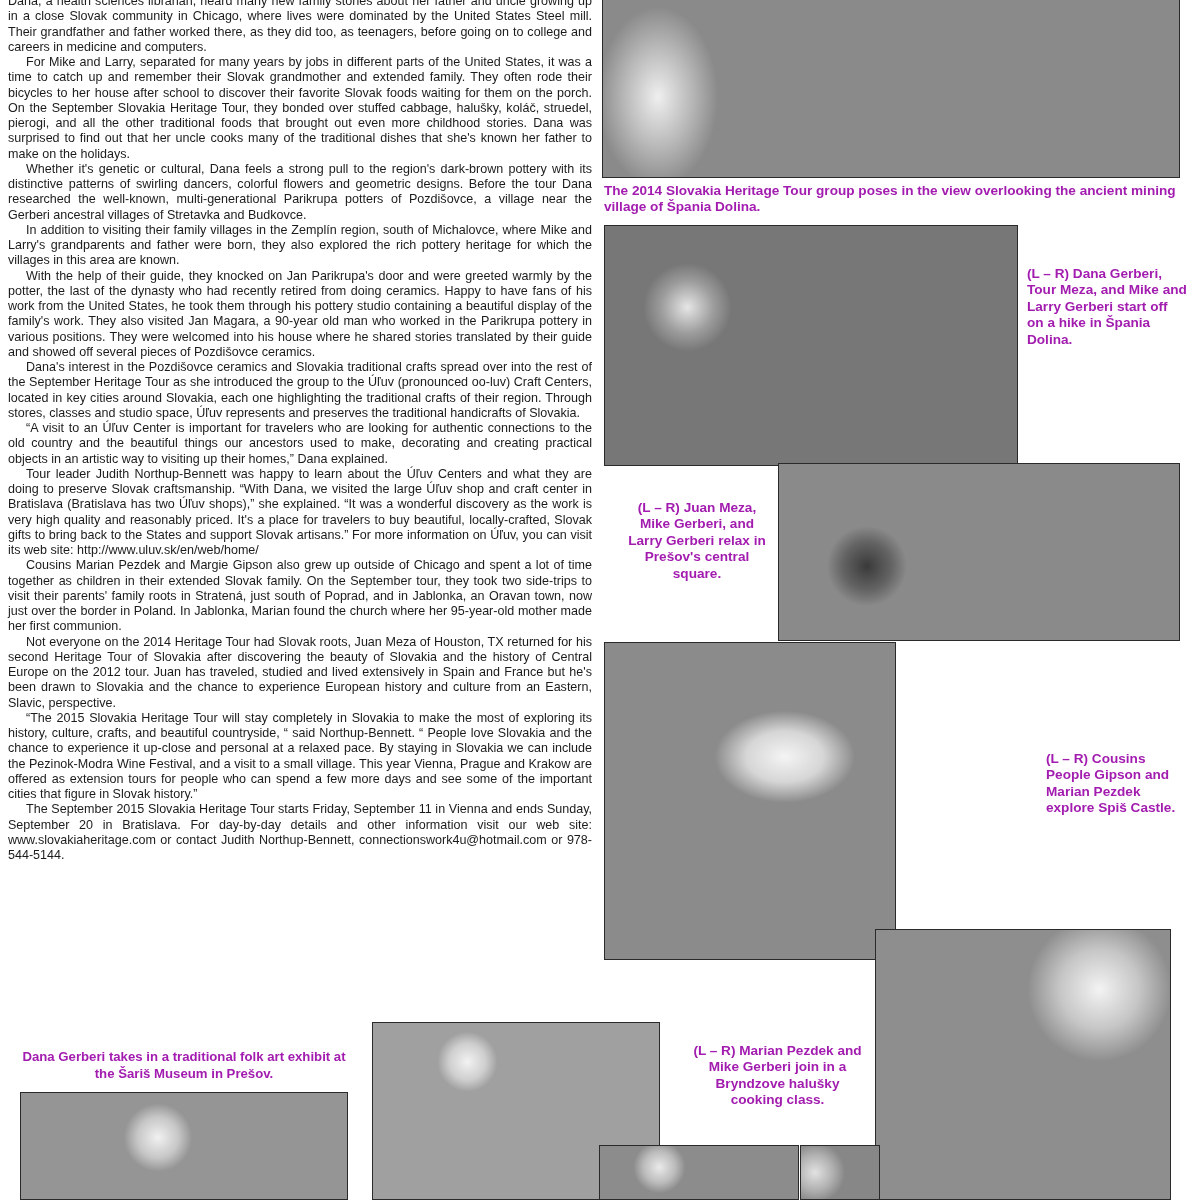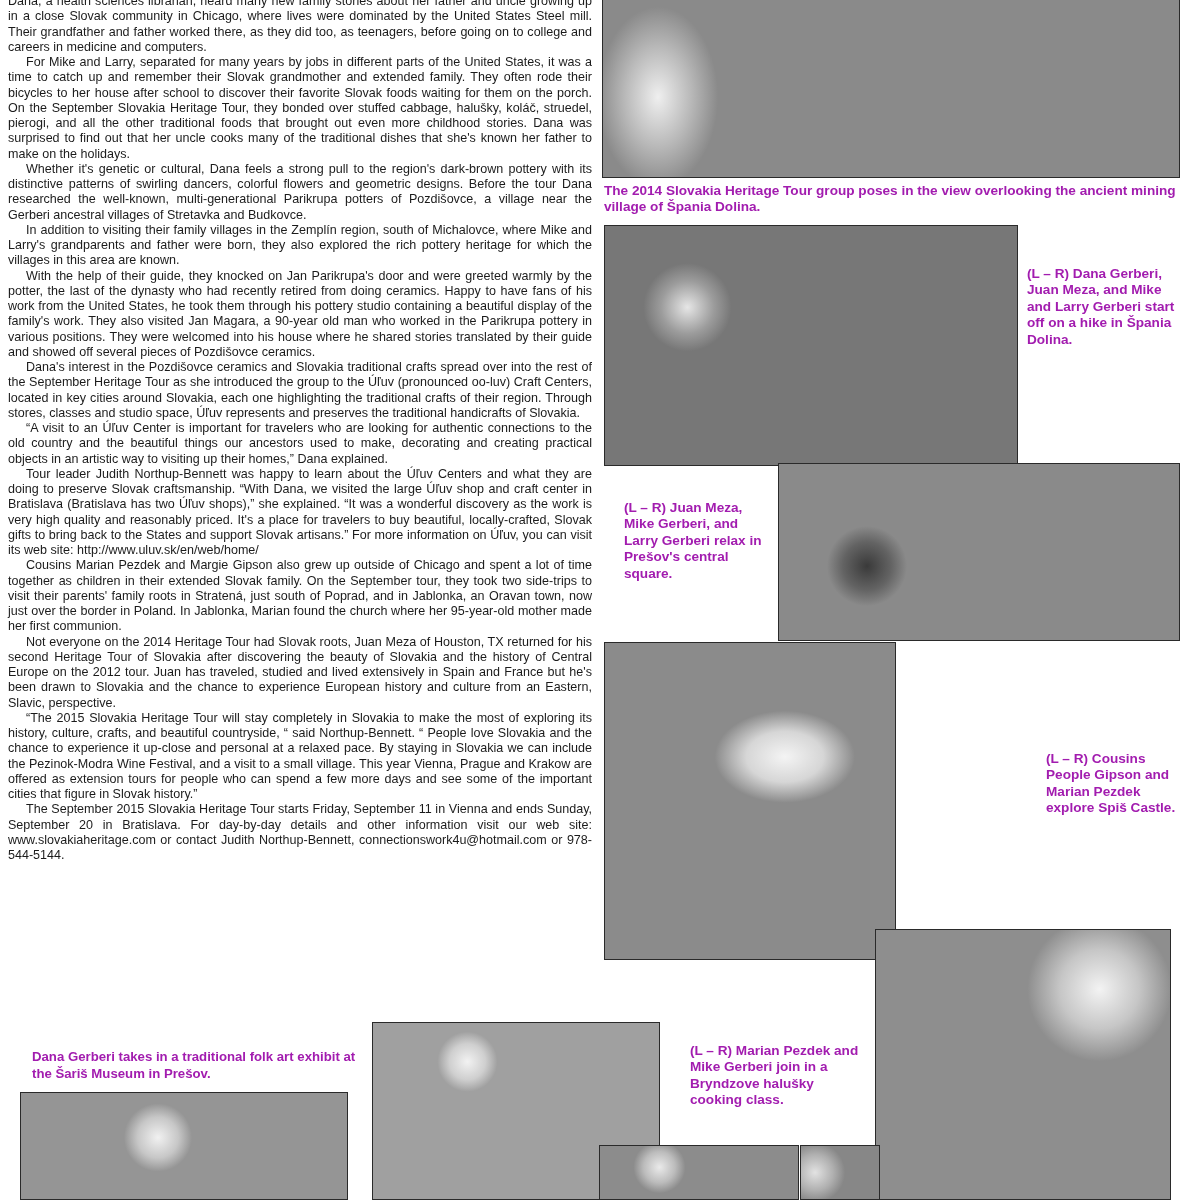--- a/index.html
+++ b/index.html
@@ -53,24 +53,23 @@
   .caption {
     position: absolute;
     font-weight: bold;
     color: #a21caf;
     font-size: 13.6px;
     line-height: 16.4px;
   }
   .caption.small {
     font-size: 13.2px;
     line-height: 16.6px;
-    margin-left: 12px;
   }
   .cap-left  { text-align: left; }
-  .cap-right { text-align: left; }
+  .cap-right { text-align: center; }
 
   
   .ph-group {
     background:
       radial-gradient(ellipse 60px 90px at 55px 55%, #efefef 0%, #b9b9b9 55%, #8a8a8a 100%),
       radial-gradient(ellipse 55px 95px at 140px 50%, #3a3a3a 0%, #5c5c5c 60%, #7d7d7d 100%),
       radial-gradient(ellipse 50px 95px at 225px 50%, #6f6f6f 0%, #4c4c4c 70%, #6a6a6a 100%),
       radial-gradient(ellipse 60px 95px at 320px 48%, #d8d8d8 0%, #aeaeae 60%, #8a8a8a 100%),
       radial-gradient(ellipse 55px 95px at 420px 50%, #555 0%, #777 60%, #909090 100%),
       radial-gradient(ellipse 55px 95px at 500px 50%, #c9c9c9 0%, #9a9a9a 60%, #7f7f7f 100%),
@@ -148,21 +147,21 @@
 <div class="photo ph-folkart" style="left:372px; top:1022px; width:288px; height:178px;" title="Woman standing among mannequins in traditional Slovak folk costume"></div>
 
 <div class="photo ph-inset" style="left:599px; top:1145px; width:200px; height:55px;" title="Museum display case with embroidered textiles"></div>
 
 <div class="photo ph-strip" style="left:800px; top:1145px; width:80px; height:55px;" title="Museum exhibit detail"></div>
 
 <div class="photo ph-museum" style="left:20px; top:1092px; width:328px; height:108px;" title="Woman beside a display of pottery and framed artwork in a museum"></div>
 
 <div class="caption cap-left" style="left:604px; top:183px; width:576px;">The 2014 Slovakia Heritage Tour group poses in the view overlooking the ancient mining village of Špania Dolina.</div>
 
-<div class="caption cap-left" style="left:1027px; top:266px; width:160px;"> (L – R) Dana Gerberi, Juan Meza, and Mike and Larry Gerberi start off on a hike in Špania Dolina.</div>
+<div class="caption cap-left" style="left:1027px; top:266px; width:160px;"> (L – R) Dana Gerberi, Tour Meza, and Mike and Larry Gerberi start off on a hike in Špania Dolina.</div>
 
 <div class="caption cap-right" style="left:624px; top:500px; width:146px;">(L – R) Juan Meza, Mike Gerberi, and Larry Gerberi relax in Prešov's central square.</div>
 
 <div class="caption cap-left" style="left:1046px; top:751px; width:142px;">(L – R) Cousins People Gipson and Marian Pezdek explore Spiš Castle.</div>
 
 <div class="caption cap-right" style="left:690px; top:1043px; width:175px;">(L – R) Marian Pezdek and Mike Gerberi join in a Bryndzove halušky cooking class.</div>
 
 <div class="caption cap-right small" style="left:20px; top:1049px; width:328px;">Dana Gerberi takes in a traditional folk art exhibit at the Šariš Museum in Prešov.</div>
 
 <div id="article-column">

